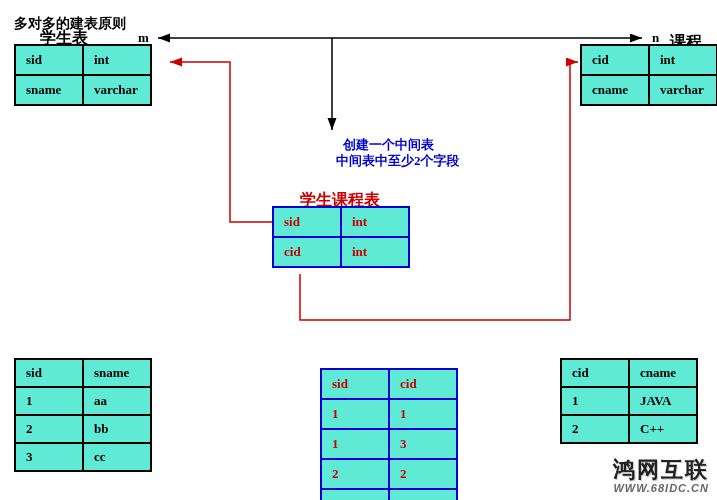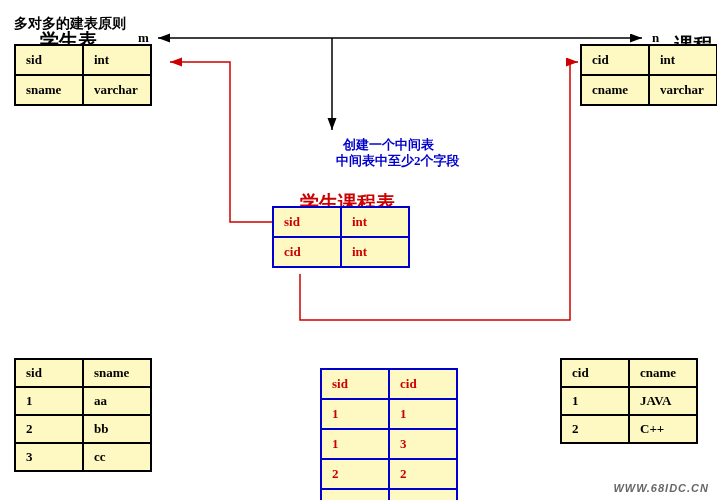--- a/index.html
+++ b/index.html
@@ -11,21 +11,21 @@
     font-family: "SimSun", "宋体", serif;
     font-size: 13px;
     color: #000;
     position: relative;
     overflow: hidden;
   }
   .abs { position: absolute; }
   .bold { font-weight: bold; }
   table.schema {
     border-collapse: collapse;
-    background: #fef9c3;
+    background: #5eead4;
   }
   table.schema td {
     border: 2px solid #000;
     padding: 6px 10px;
     font-weight: bold;
     font-size: 13px;
     text-align: left;
     min-width: 46px;
   }
   table.bluetbl td {
@@ -38,21 +38,21 @@
     font-weight: bold;
     padding: 5px 10px;
   }
   svg.overlay {
     position: absolute;
     left: 0; top: 0;
     width: 717px; height: 500px;
     pointer-events: none;
   }
   .title-main { font-weight: bold; font-size: 14px; margin-top: 11px; }
-  .tbl-title { font-weight: bold; font-size: 19px; text-align: center; }
+  .tbl-title { font-weight: bold; font-size: 16px; }
   .red { color: #cc0000; }
   .blue { color: #0000cc; }
   .watermark {
     position: absolute;
     right: 8px;
     bottom: 6px;
     text-align: right;
     line-height: 1.1;
   }
   .watermark .line1 {
@@ -203,14 +203,15 @@
   <line x1="630" y1="38" x2="642" y2="38" stroke="#000" stroke-width="1.5" marker-end="url(#arr-black)"></line>
 
   <line x1="332" y1="38" x2="332" y2="130" stroke="#000" stroke-width="1.5" marker-end="url(#arr-black)"></line>
 
   <polyline points="272,222 230,222 230,62 170,62" fill="none" stroke="#cc0000" stroke-width="1.5" marker-end="url(#arr-red)"></polyline>
 
   <polyline points="300,274 300,320 570,320 570,62 578,62" fill="none" stroke="#cc0000" stroke-width="1.5" marker-end="url(#arr-red)"></polyline>
 </svg>
 
 <div class="watermark">
+  <div class="line1">鸿网互联</div>
   <div class="line2">WWW.68IDC.CN</div>
 </div>
 
 </body></html>

